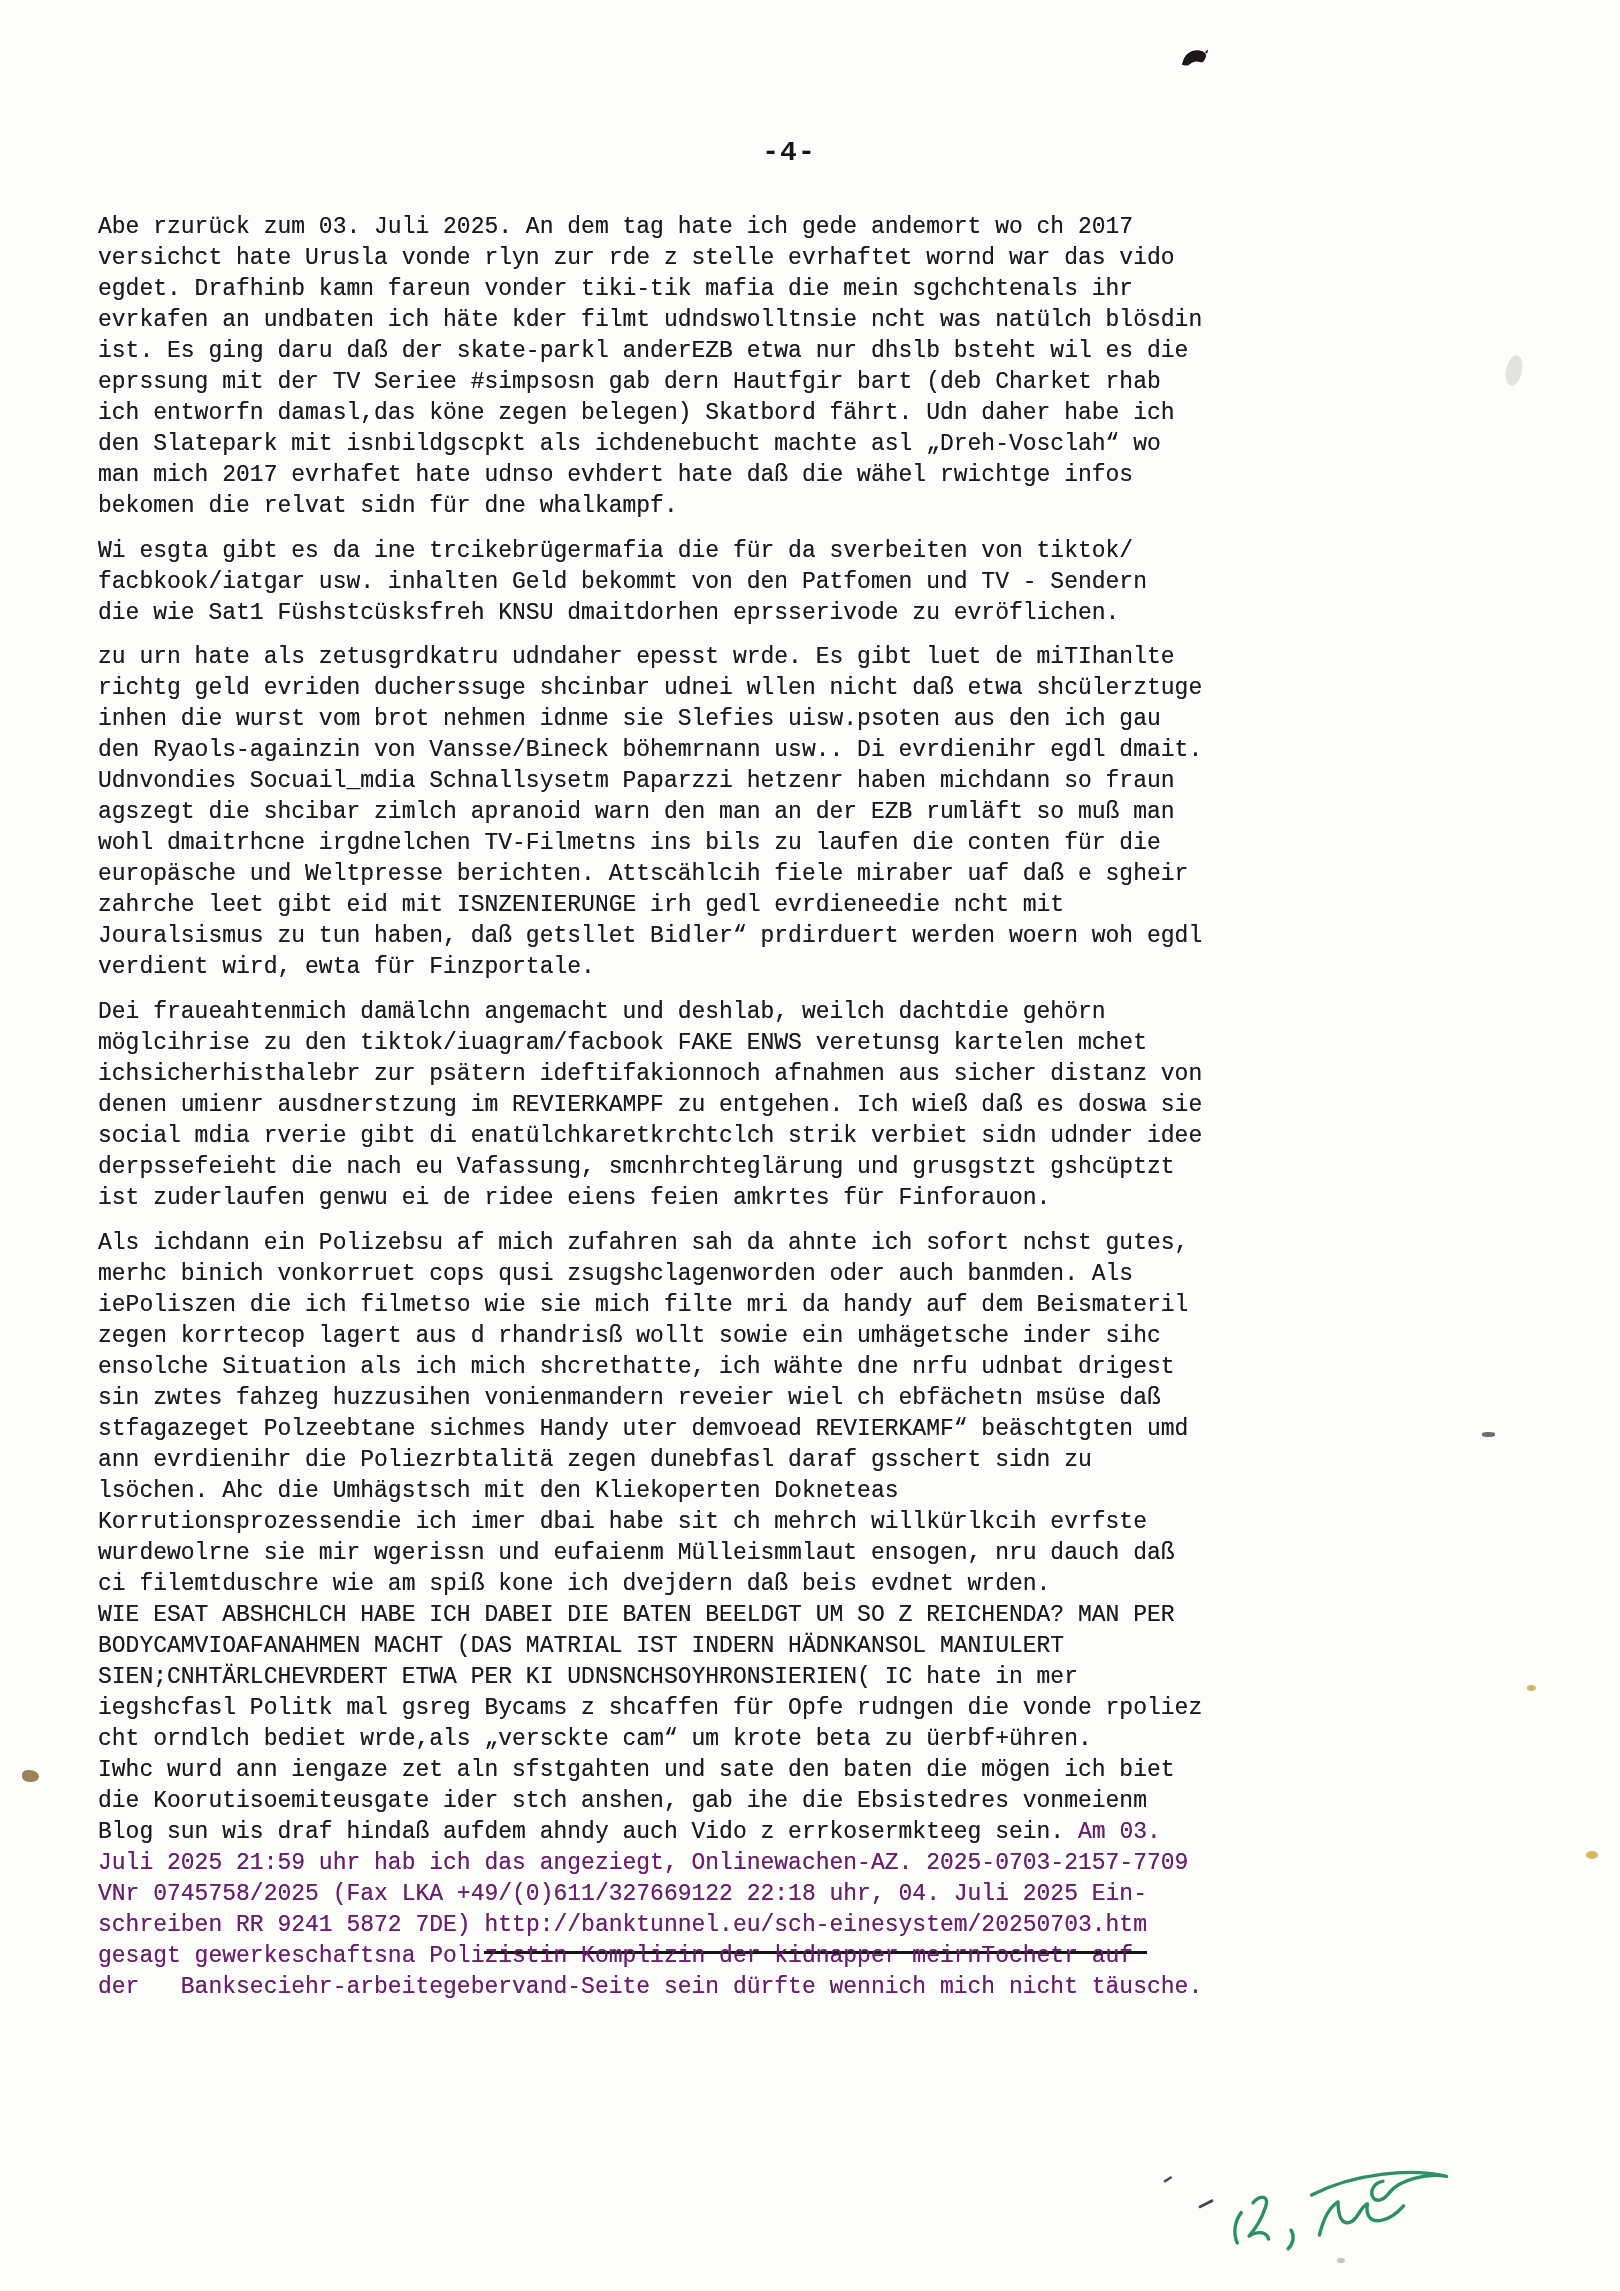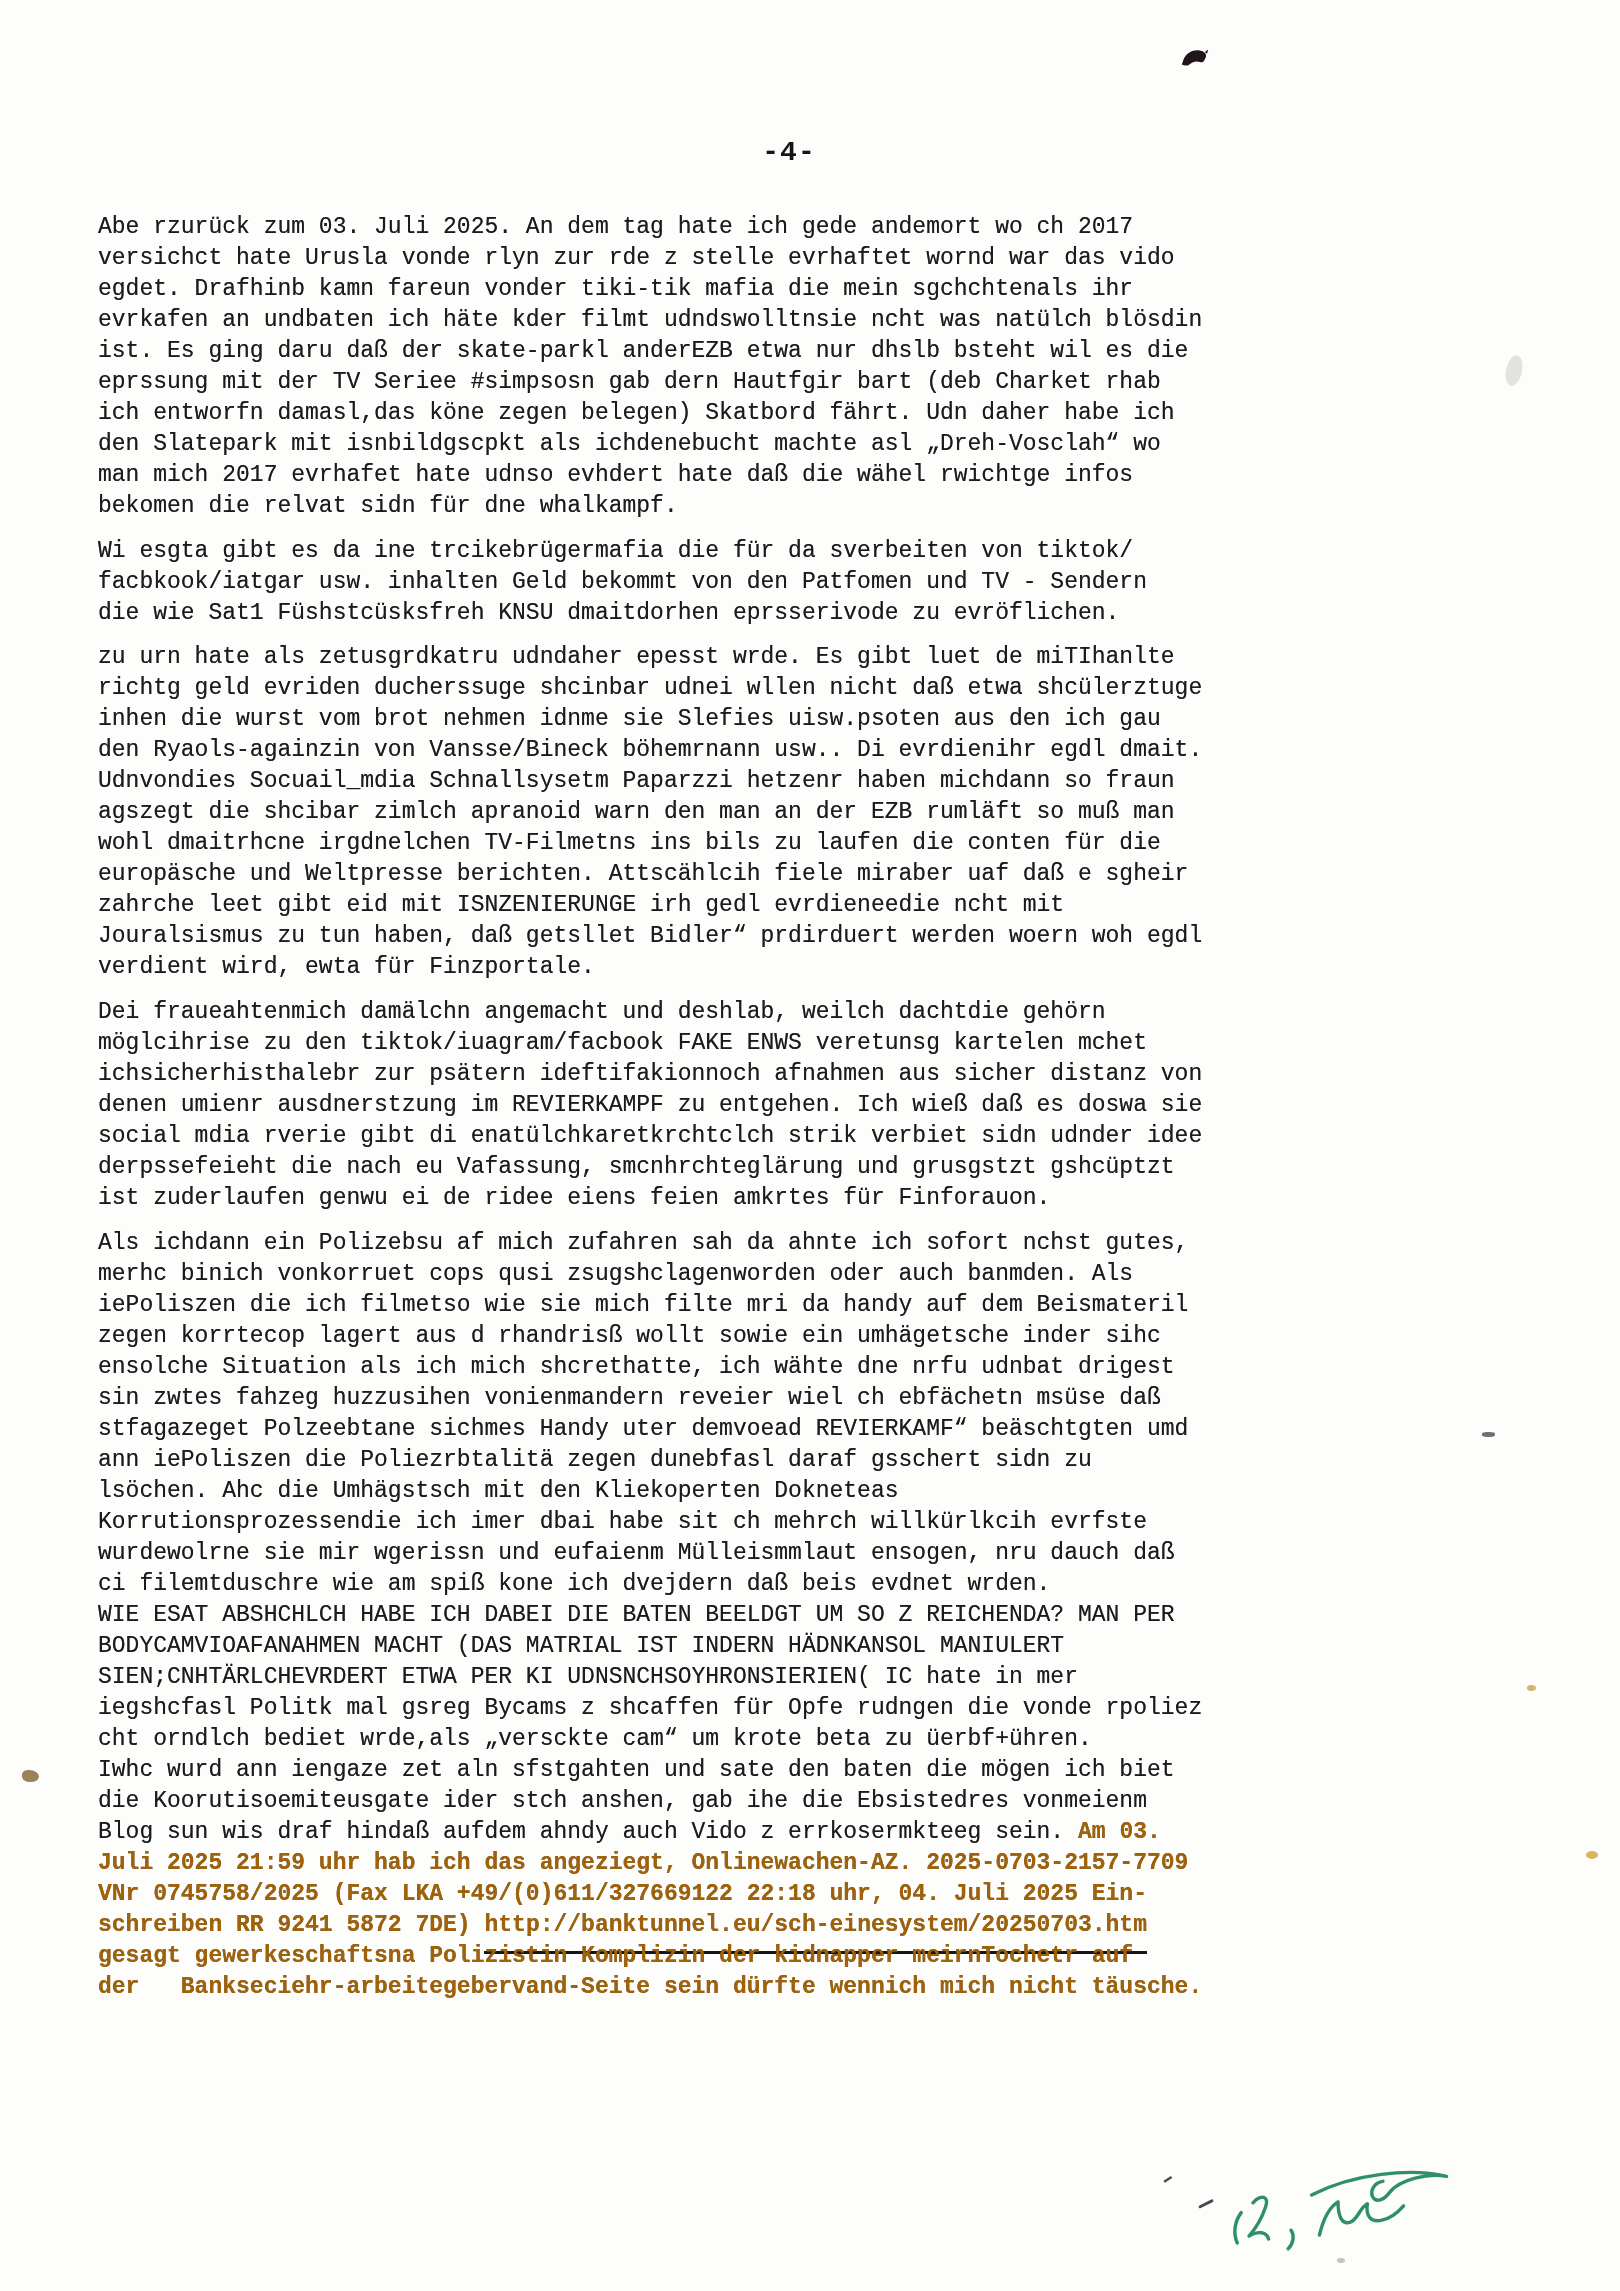--- a/index.html
+++ b/index.html
@@ -16,21 +16,21 @@
     text-align:center;font-size:28px;font-weight:bold;letter-spacing:1px;
     color:#161616;
   }
   .doc-body{
     position:absolute;left:98px;top:212px;width:1470px;
     font-size:23px;line-height:31px;
     text-shadow:0 0 0.5px rgba(20,20,20,0.6);
   }
   .para{margin:0 0 13.7px 0;}
   .line{white-space:pre;height:31px;}
-  .b{font-weight:bold;color:#a16207;}
+  .b{font-weight:normal;color:#701a75;}
   .u{border-bottom:3.9px solid #161616;padding-bottom:13px;}
   .speck{position:absolute;border-radius:50%;}
   .ink-blob{position:absolute;left:1176px;top:45px;transform:rotate(-10deg);}
   .signature{position:absolute;left:1155px;top:2152px;}
 </style>
 </head>
 <body>
 
 <div class="page">
 
@@ -84,21 +84,21 @@
         <div class="line"><span>ist zuderlaufen genwu ei de ridee eiens feien amkrtes für Finforauon.</span></div>
       </div>
       <div class="para">
         <div class="line"><span>Als ichdann ein Polizebsu af mich zufahren sah da ahnte ich sofort nchst gutes,</span></div>
         <div class="line"><span>merhc binich vonkorruet cops qusi zsugshclagenworden oder auch banmden. Als</span></div>
         <div class="line"><span>iePoliszen die ich filmetso wie sie mich filte mri da handy auf dem Beismateril</span></div>
         <div class="line"><span>zegen korrtecop lagert aus d rhandrisß wollt sowie ein umhägetsche inder sihc</span></div>
         <div class="line"><span>ensolche Situation als ich mich shcrethatte, ich wähte dne nrfu udnbat drigest</span></div>
         <div class="line"><span>sin zwtes fahzeg huzzusihen vonienmandern reveier wiel ch ebfächetn msüse daß</span></div>
         <div class="line"><span>stfagazeget Polzeebtane sichmes Handy uter demvoead REVIERKAMF“ beäschtgten umd</span></div>
-        <div class="line"><span>ann iePoliszen die Poliezrbtalitä zegen dunebfasl daraf gsschert sidn zu</span></div>
+        <div class="line"><span>ann evrdienihr die Poliezrbtalitä zegen dunebfasl daraf gsschert sidn zu</span></div>
         <div class="line"><span>lsöchen. Ahc die Umhägstsch mit den Kliekoperten Dokneteas</span></div>
         <div class="line"><span>Korrutionsprozessendie ich imer dbai habe sit ch mehrch willkürlkcih evrfste</span></div>
         <div class="line"><span>wurdewolrne sie mir wgerissn und eufaienm Mülleismmlaut ensogen, nru dauch daß</span></div>
         <div class="line"><span>ci filemtduschre wie am spiß kone ich dvejdern daß beis evdnet wrden.</span></div>
         <div class="line"><span>WIE ESAT ABSHCHLCH HABE ICH DABEI DIE BATEN BEELDGT UM SO Z REICHENDA? MAN PER</span></div>
         <div class="line"><span>BODYCAMVIOAFANAHMEN MACHT (DAS MATRIAL IST INDERN HÄDNKANSOL MANIULERT</span></div>
         <div class="line"><span>SIEN;CNHTÄRLCHEVRDERT ETWA PER KI UDNSNCHSOYHRONSIERIEN( IC hate in mer</span></div>
         <div class="line"><span>iegshcfasl Politk mal gsreg Bycams z shcaffen für Opfe rudngen die vonde rpoliez</span></div>
         <div class="line"><span>cht orndlch bediet wrde,als „versckte cam“ um krote beta zu üerbf+ühren.</span></div>
         <div class="line"><span>Iwhc wurd ann iengaze zet aln sfstgahten und sate den baten die mögen ich biet</span></div>

